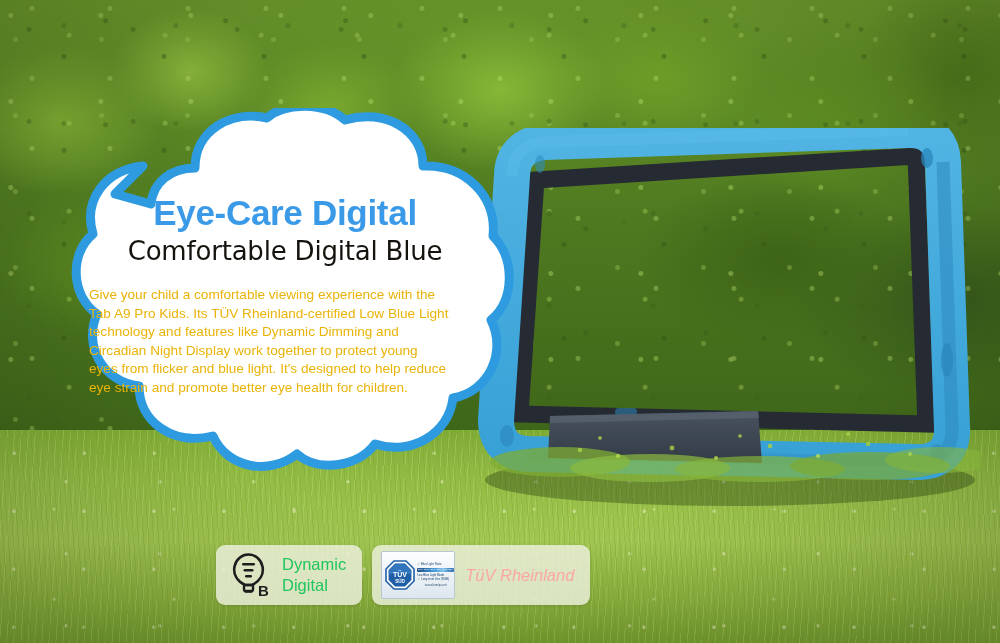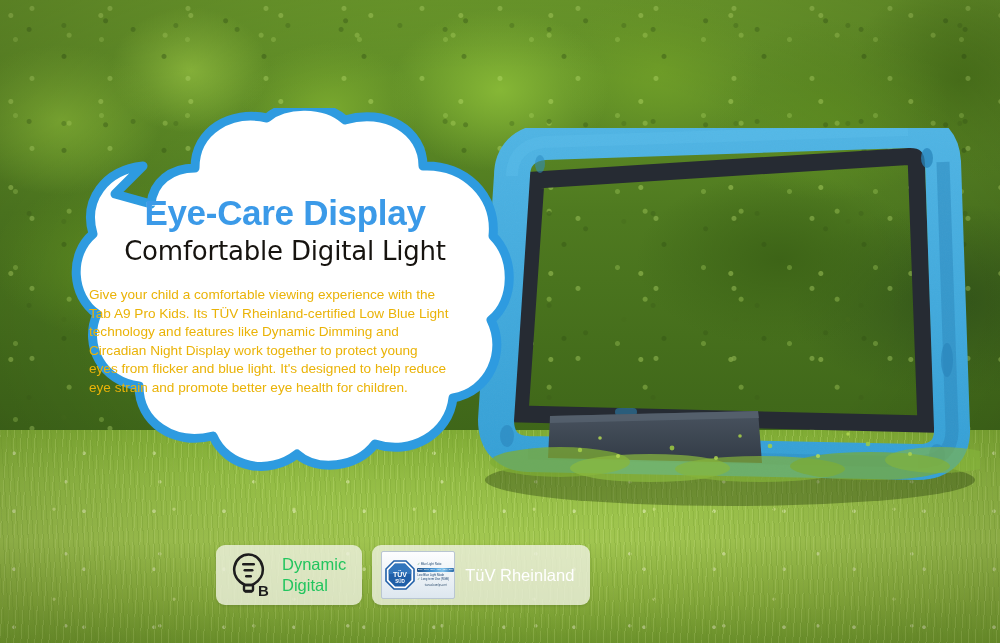--- a/index.html
+++ b/index.html
@@ -129,22 +129,23 @@
   }
   .tuv-check{color:#2f7d3a;font-size:3.4px;}
   .tuv-bar{
     height:4px;border-radius:1px;margin:.5px 0;
     background:linear-gradient(90deg,#1d4f86,#3f8fd0 40%,#7fc2ec 70%,#2a6aa8);
     display:flex;align-items:center;justify-content:space-around;
   }
   .tuv-bar span{font-size:2.4px;color:#fff;line-height:4px;}
   .tuv-url{font-size:2.6px;color:#2a4a6a;text-align:center;margin-top:1px;}
   .tuv-label{
-    font-size:16.5px;line-height:22px;color:#ffffff;
+    font-size:16.5px;line-height:22px;color:#fca5a5;
     font-family:"Liberation Sans", sans-serif;
+    font-style:italic;
   }
 </style>
 </head>
 <body>
 
 <div class="stage">
 
   <div class="bg">
     <div class="bg-sky"></div>
     <div class="bg-canopy"></div>
@@ -266,22 +267,22 @@
                C312,360 272,364 252,346
                C224,368 182,360 168,328
                C128,338 94,314 94,278
                C58,274 38,238 52,206
                C26,188 24,146 48,126
                C38,92 60,62 98,58
                L70,86 L106,96
                C108,74 126,60 150,60 Z" fill="#ffffff" stroke="#2e9be0" stroke-width="9" stroke-linejoin="round"></path>
     </svg>
     <div class="cloud-content">
-      <div class="headline">Eye-Care Display</div>
-      <div class="subhead">Comfortable Digital Light</div>
+      <div class="headline">Eye-Care Digital</div>
+      <div class="subhead">Comfortable Digital Blue</div>
       <div class="body-text">Give your child a comfortable viewing experience with the Tab A9 Pro Kids. Its TÜV Rheinland-certified Low Blue Light technology and features like Dynamic Dimming and Circadian Night Display work together to protect young eyes from flicker and blue light. It's designed to help reduce eye strain and promote better eye health for children.</div>
     </div>
   </div>
 
   <div class="badges">
 
     <div class="badge badge-dd">
       <div class="dd-icon">
         <svg width="42" height="46" viewBox="0 0 42 46">
           <path d="M16,33 C8,29 4,22 5.5,14.5 C7,7 13,2.5 19.5,2.5

